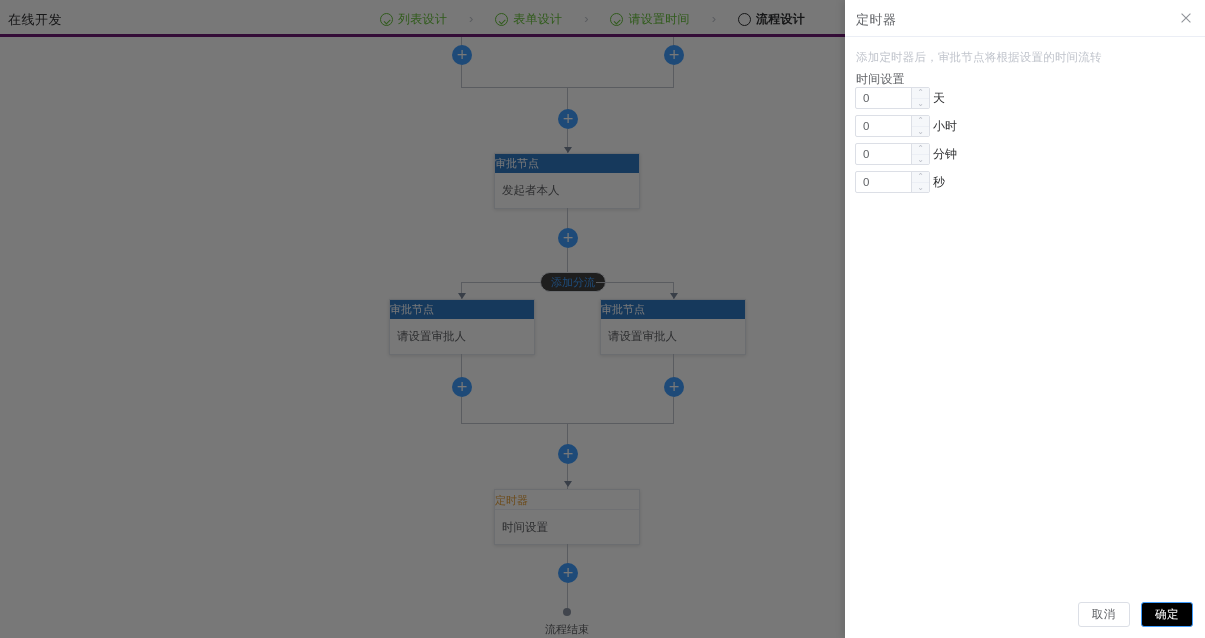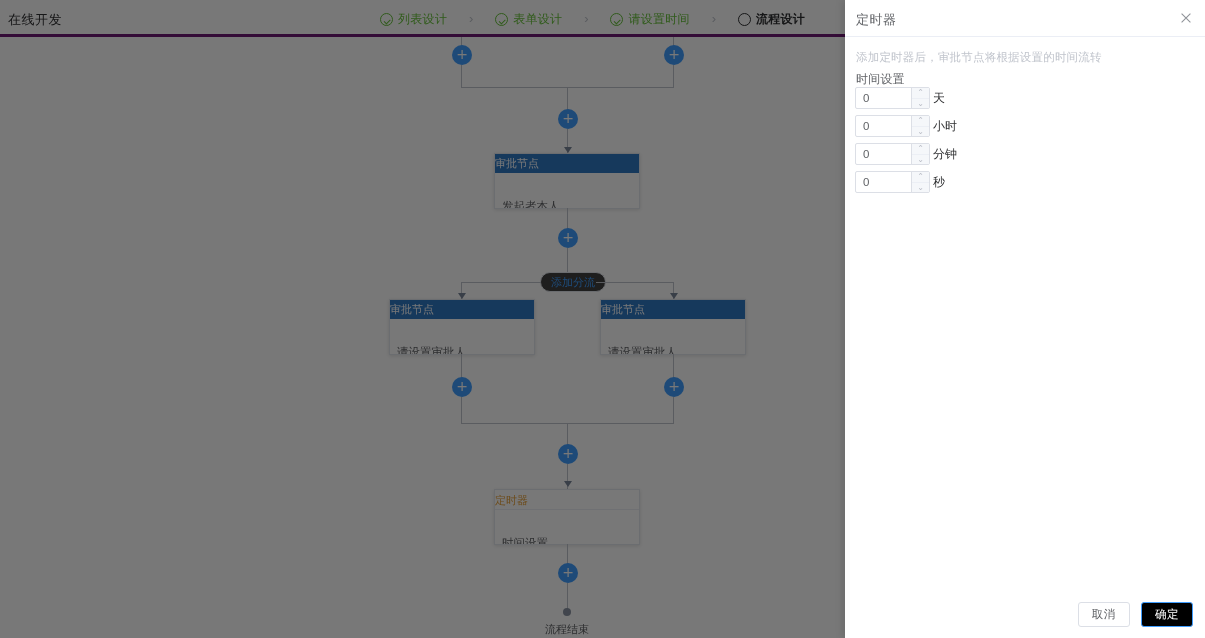--- a/index.html
+++ b/index.html
@@ -157,21 +157,21 @@
     font-size: 11px;
     color: #ffffff;
     background: #2f79c4;
     box-sizing: border-box;
     overflow: hidden;
     white-space: nowrap;
   }
   .node-bd {
     height: 35px;
     line-height: 35px;
-    padding: 16px 7px;
+    padding: 0 7px;
     font-size: 11.5px;
     color: #606266;
     box-sizing: border-box;
     overflow: hidden;
     white-space: nowrap;
   }
   .node.timer .node-hd {
     background: #ffffff;
     color: #e6a23c;
     border-bottom: 1px solid #ebeef5;

